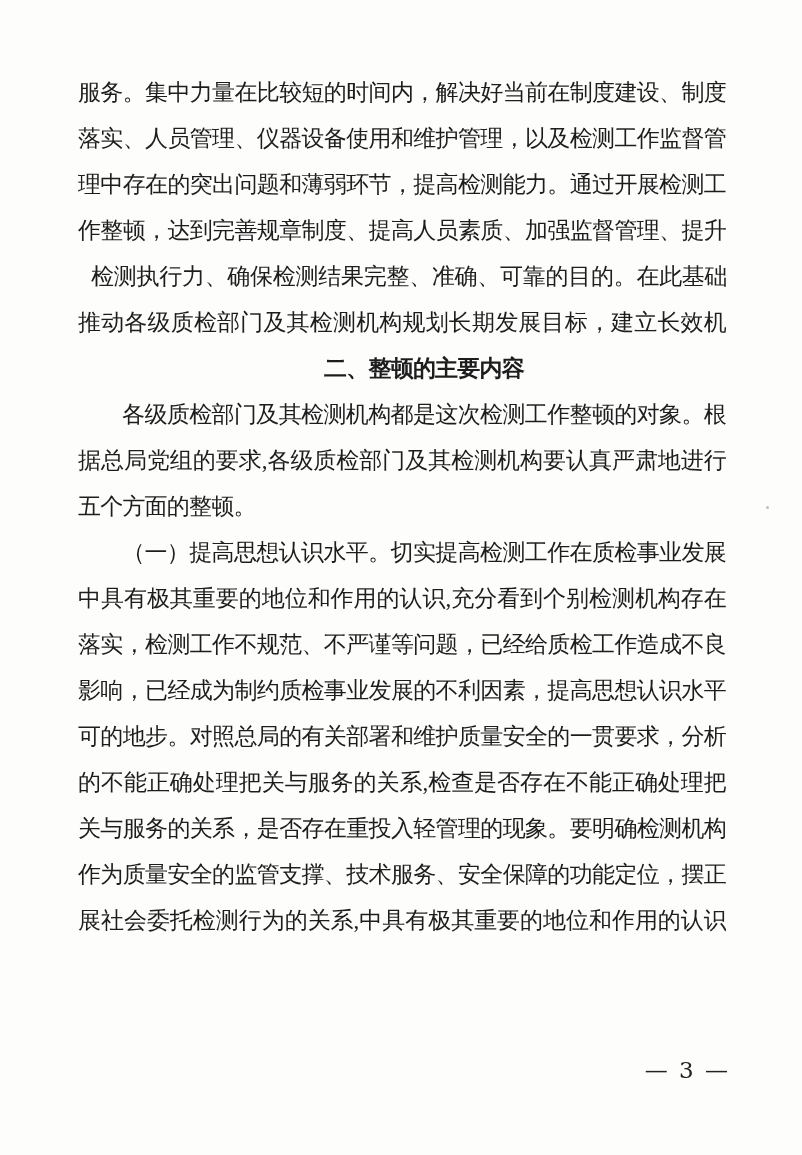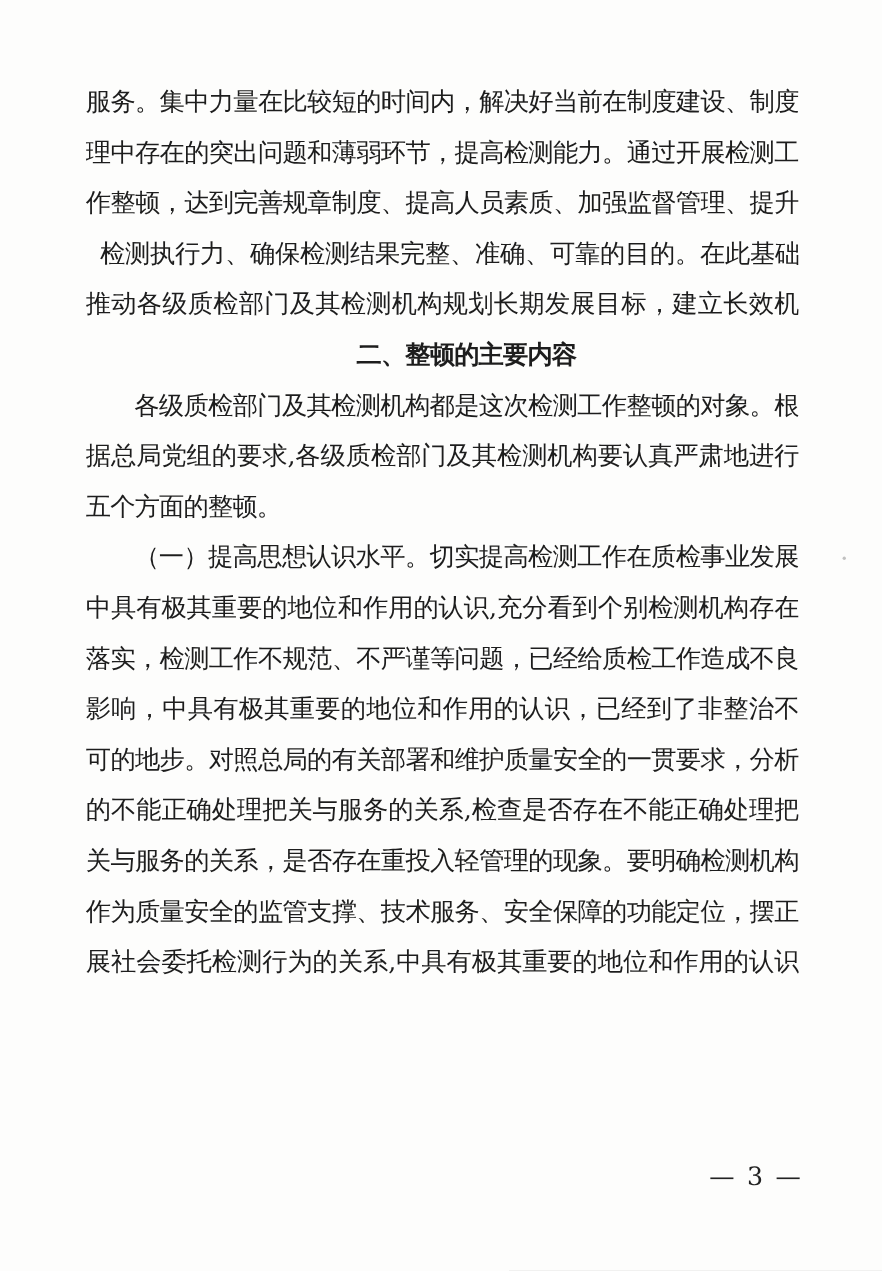--- a/index.html
+++ b/index.html
@@ -15,20 +15,21 @@
     background: #fdfdfc;
     overflow: hidden;
     font-family: "DejaVu Serif", "Liberation Serif", serif;
     color: #1d1d1d;
   }
   .text-block {
     position: absolute;
     left: 78px;
     top: 70px;
     width: 648px;
+    font-family: Liberation Serif, serif;
   }
   .line {
     height: 46px;
     line-height: 46px;
     font-size: 23px;
     letter-spacing: -0.8px;
     text-align: left;
     overflow: hidden;
   }
   .line.just {
@@ -65,32 +66,33 @@
   }
   .speck-1 { left: 766px; top: 506px; }
   .speck-2 { left: 596px; top: 869px; width: 2px; height: 2px; opacity: 0.4; }
 </style>
 </head>
 <body>
 
 <div class="page">
   <div class="text-block">
     <div class="line just">服务。集中力量在比较短的时间内，解决好当前在制度建设、制度</div>
+    <div class="line just">落实、人员管理、仪器设备使用和维护管理，以及检测工作监督管</div>
     <div class="line just">理中存在的突出问题和薄弱环节，提高检测能力。通过开展检测工</div>
     <div class="line just">作整顿，达到完善规章制度、提高人员素质、加强监督管理、提升</div>
     <div class="line just tight">检测执行力、确保检测结果完整、准确、可靠的目的。在此基础上，</div>
     <div class="line just">推动各级质检部门及其检测机构规划长期发展目标，建立长效机</div>
     <div class="line indent head">二、整顿的主要内容</div>
     <div class="line indent just">各级质检部门及其检测机构都是这次检测工作整顿的对象。根</div>
     <div class="line just">据总局党组的要求,各级质检部门及其检测机构要认真严肃地进行</div>
     <div class="line">五个方面的整顿。</div>
     <div class="line indent just">（一）提高思想认识水平。切实提高检测工作在质检事业发展</div>
     <div class="line just">中具有极其重要的地位和作用的认识,充分看到个别检测机构存在</div>
     <div class="line just">落实，检测工作不规范、不严谨等问题，已经给质检工作造成不良</div>
-    <div class="line just">影响，中具有极其重要的地位和作用的认识，已经到了非整治不</div>
+    <div class="line just">影响，已经成为制约质检事业发展的不利因素，提高思想认识水平</div>
     <div class="line just">可的地步。对照总局的有关部署和维护质量安全的一贯要求，分析</div>
     <div class="line just">的不能正确处理把关与服务的关系,检查是否存在不能正确处理把</div>
     <div class="line just">关与服务的关系，是否存在重投入轻管理的现象。要明确检测机构</div>
     <div class="line just">作为质量安全的监管支撑、技术服务、安全保障的功能定位，摆正</div>
     <div class="line just">展社会委托检测行为的关系,中具有极其重要的地位和作用的认识</div>
   </div>
 
   <div class="page-number">— 3 —</div>
 
   <div class="speck speck-1"></div>

